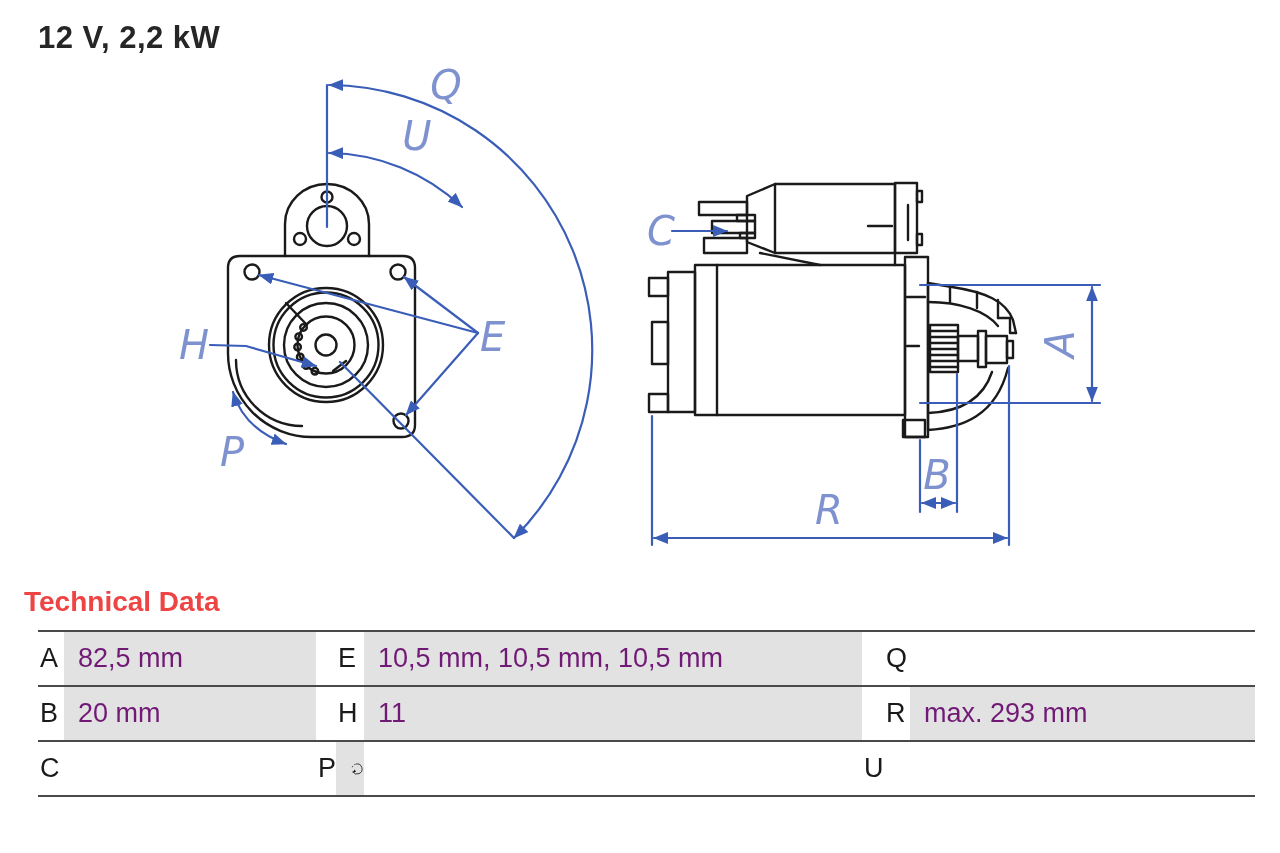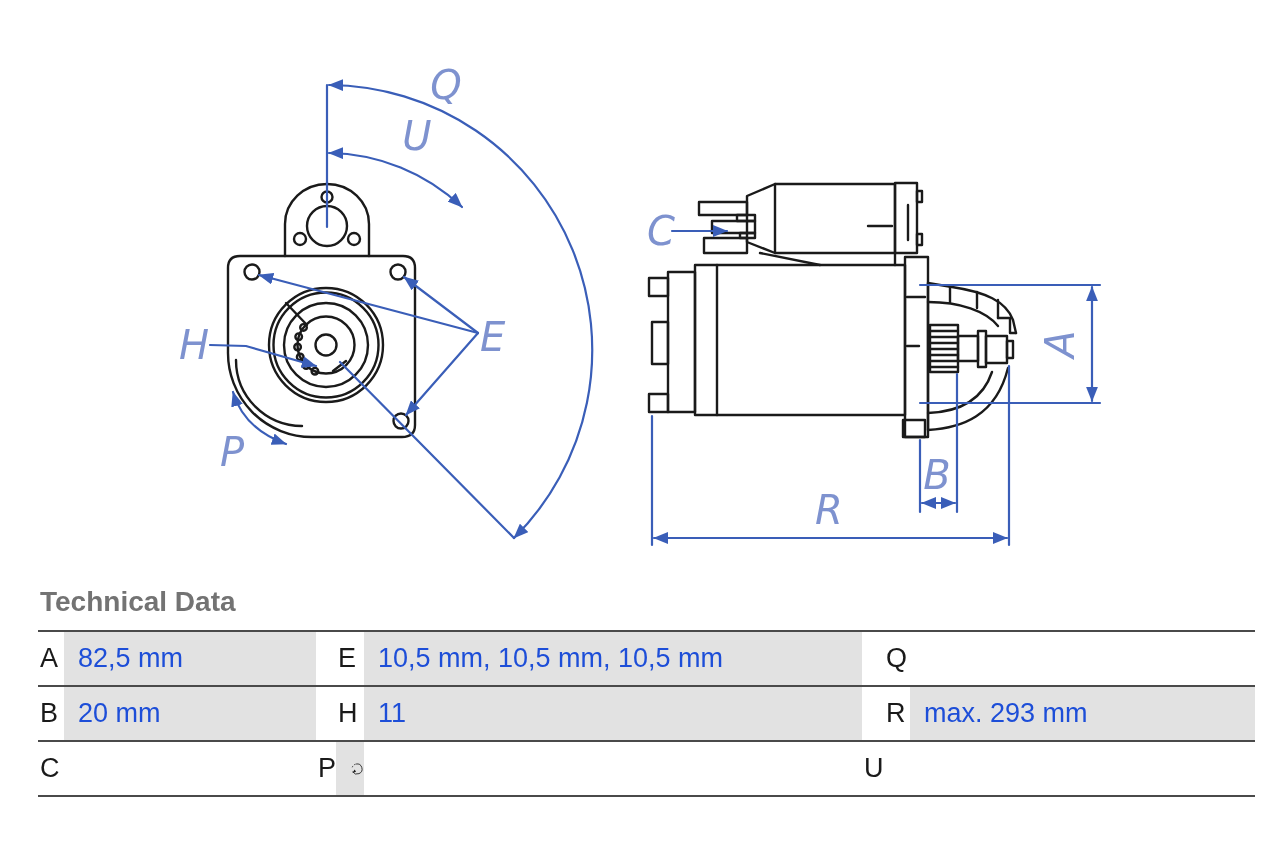--- a/index.html
+++ b/index.html
@@ -1,38 +1,39 @@
 <!DOCTYPE html>
 <html><head>
 <meta charset="utf-8">
 <style>
   html,body{margin:0;padding:0;background:#fff;}
   .page{position:relative;width:1280px;height:853px;background:#ffffff;overflow:hidden;
         font-family:"Liberation Sans",sans-serif;color:#1a1a1a;}
   .page-title{position:absolute;left:38px;top:20px;font-size:31px;font-weight:600;
               letter-spacing:.5px;color:#262626;}
   .drawing{position:absolute;left:0;top:0;width:1280px;height:580px;}
-  .tech-heading{position:absolute;left:40px;top:586px;font-size:28px;font-weight:700;color:#737373;}
+  .tech-heading{position:absolute;left:24px;top:586px;font-size:28px;font-weight:700;color:#ef4444;}
   .tech-table{position:absolute;left:38px;top:630px;width:1217px;}
   .tr{display:grid;grid-template-columns:26px 252px 20px 28px 498px 22px 26px 345px;
       border-top:2px solid #4a4a4a;box-sizing:border-box;height:55px;}
   .tr:last-child{border-bottom:2px solid #4a4a4a;height:57px;}
   .th{display:flex;align-items:center;padding-left:2px;font-size:27px;color:#1a1a1a;background:#fff;}
-  .td{display:flex;align-items:center;padding-left:14px;font-size:27px;color:#1d4ed8;background:#e2e2e2;}
+  .td{display:flex;align-items:center;padding-left:14px;font-size:27px;color:#701a75;background:#e2e2e2;}
   .sp{background:#fff;}
   .blk{stroke:#1a1a1a;stroke-width:2.4;fill:none;stroke-linecap:round;stroke-linejoin:round;}
   .dim{stroke:#3a5eb8;stroke-width:2.2;fill:none;stroke-linecap:round;}
   .lbl{fill:#7e92cf;font-family:"DejaVu Sans",sans-serif;font-style:italic;font-size:40px;}
   .rot-icon{display:block;}
 </style>
 </head>
 <body>
 
 <div class="page">
 
+  <div class="page-title">12 V, 2,2 kW</div>
 
   <svg class="drawing" viewBox="0 0 1280 580" width="1280" height="580">
     <defs>
       <marker id="arr" viewBox="0 0 10 8" refX="9.5" refY="4" markerWidth="15" markerHeight="12" markerUnits="userSpaceOnUse" orient="auto-start-reverse">
         <path d="M0 0 L10 4 L0 8 Z" fill="#3a5eb8"></path>
       </marker>
     </defs>
 
     <g>
 

